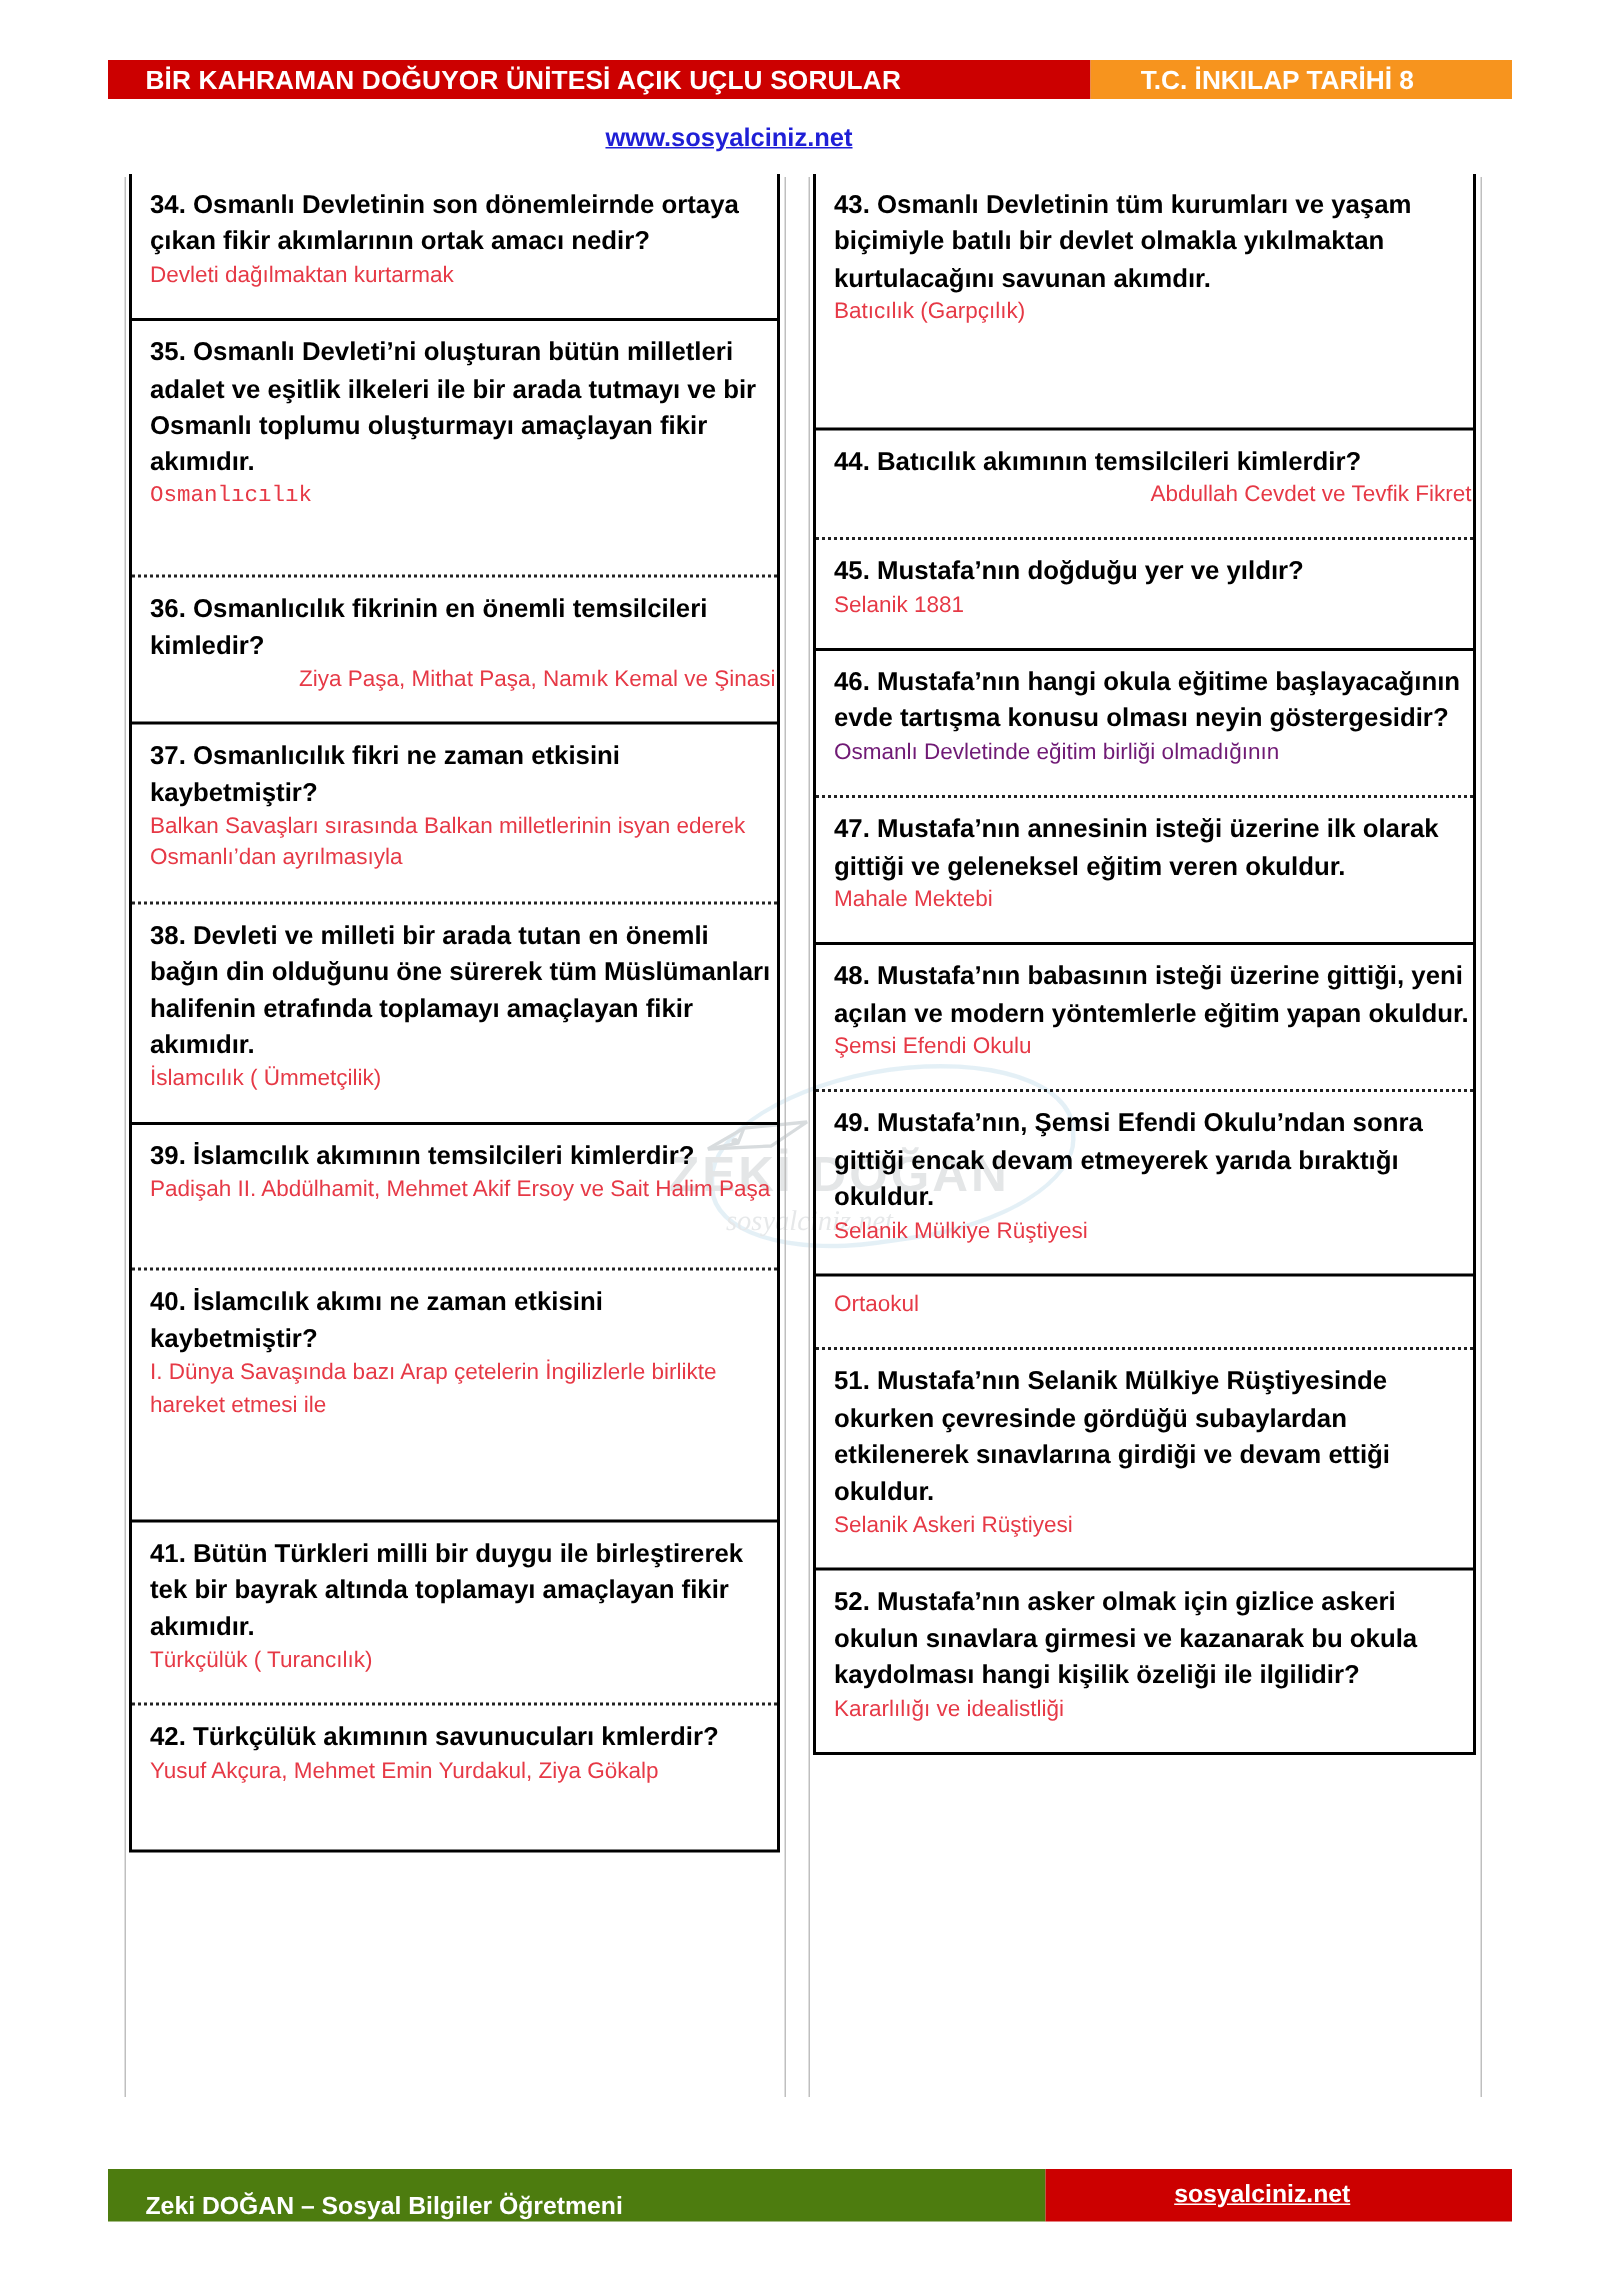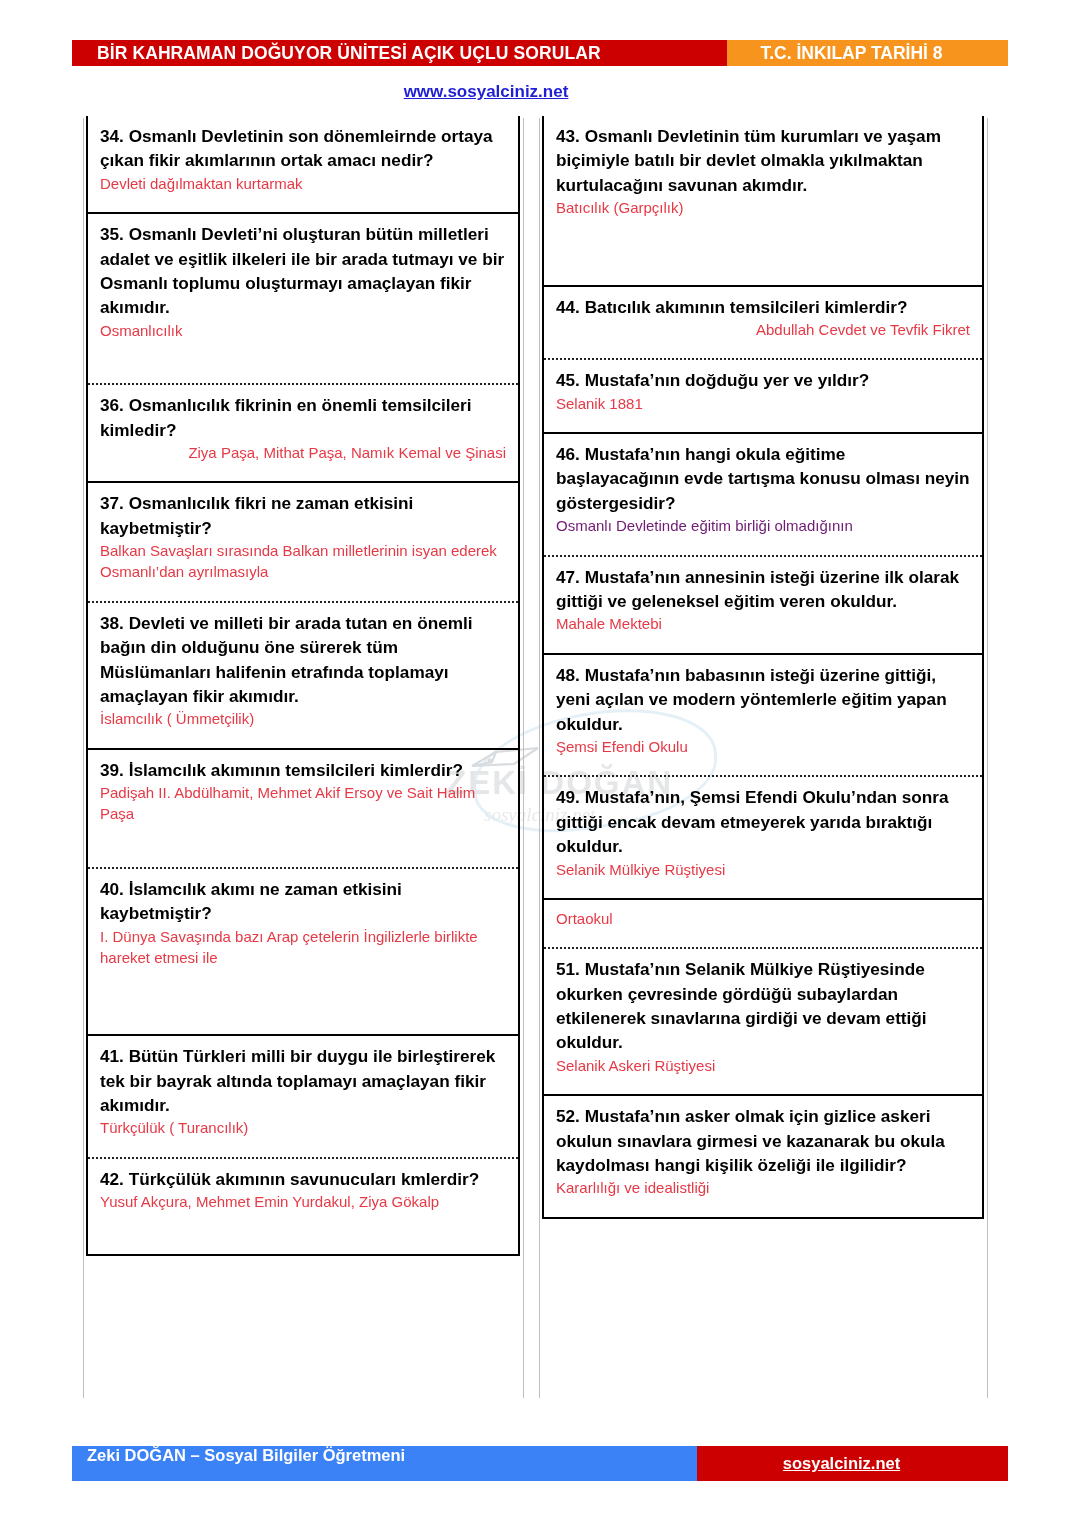--- a/index.html
+++ b/index.html
@@ -153,21 +153,21 @@
   .faint-rule {
     position: absolute;
     top: 0;
     width: 1px;
     background: #BFBFBF;
     z-index: 1;
   }
 
   .qbox {
     box-sizing: border-box;
-    padding: 8px 12px 8px 12px;
+    padding: 8px 1px 8px 12px;
     border-bottom: 2px solid #000000;
     background: transparent;
   }
   .qbox.dotted-bottom {
     border-bottom: 2px dotted #222222;
   }
   .qbox.last {
     border-bottom: 2px solid #000000;
   }
 
@@ -193,25 +193,25 @@
   .footer-bar {
     position: absolute;
     left: 72px;
     top: 1446px;
     width: 936px;
     height: 35px;
     display: flex;
     align-items: stretch;
   }
   .footer-left {
-    background: #3b82f6;
+    background: #4d7c0f;
     flex: 0 0 625px;
     display: flex;
-    align-items: flex-start;
-    padding-left: 15px;
+    align-items: flex-end;
+    padding-left: 25px;
     box-sizing: border-box;
   }
   .footer-left-text {
     color: #ffffff;
     font-size: 16.5px;
     font-weight: bold;
     white-space: nowrap;
   }
   .footer-right {
     background: #CC0000;
@@ -266,21 +266,21 @@
 
   <div class="columns">
     <div class="col col-left">
         <div class="qbox">
           <p class="q-text">34. Osmanlı Devletinin son dönemleirnde ortaya çıkan fikir akımlarının ortak amacı nedir?</p>
           <p class="a-text" style="color: rgb(230, 57, 70);">Devleti dağılmaktan kurtarmak</p>
           <div class="spacer-sm"></div>
         </div>
         <div class="qbox dotted-bottom">
           <p class="q-text">35. Osmanlı Devleti’ni oluşturan bütün milletleri adalet ve eşitlik ilkeleri ile bir arada tutmayı ve bir Osmanlı toplumu oluşturmayı amaçlayan fikir akımıdır.</p>
-          <p class="a-text" style="color: rgb(230, 57, 70);">Osmanlıcılık</p>
+          <p class="a-text" style="color: rgb(230, 57, 70); font-family: Liberation Mono, monospace;">Osmanlıcılık</p>
           <div class="spacer-md"></div>
         </div>
         <div class="qbox">
           <p class="q-text">36. Osmanlıcılık fikrinin en önemli temsilcileri kimledir?</p>
           <p class="a-text" style="color: rgb(230, 57, 70); text-align: right;">Ziya Paşa, Mithat Paşa, Namık Kemal ve Şinasi</p>
           <div class="spacer-sm"></div>
         </div>
         <div class="qbox dotted-bottom">
           <p class="q-text">37. Osmanlıcılık fikri ne zaman etkisini kaybetmiştir?</p>
           <p class="a-text" style="color: rgb(230, 57, 70);">Balkan Savaşları sırasında Balkan milletlerinin isyan ederek Osmanlı’dan ayrılmasıyla</p>

